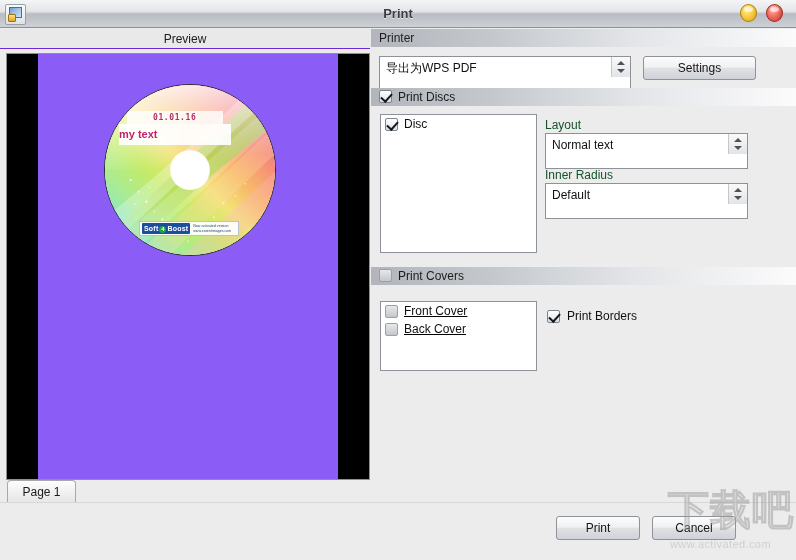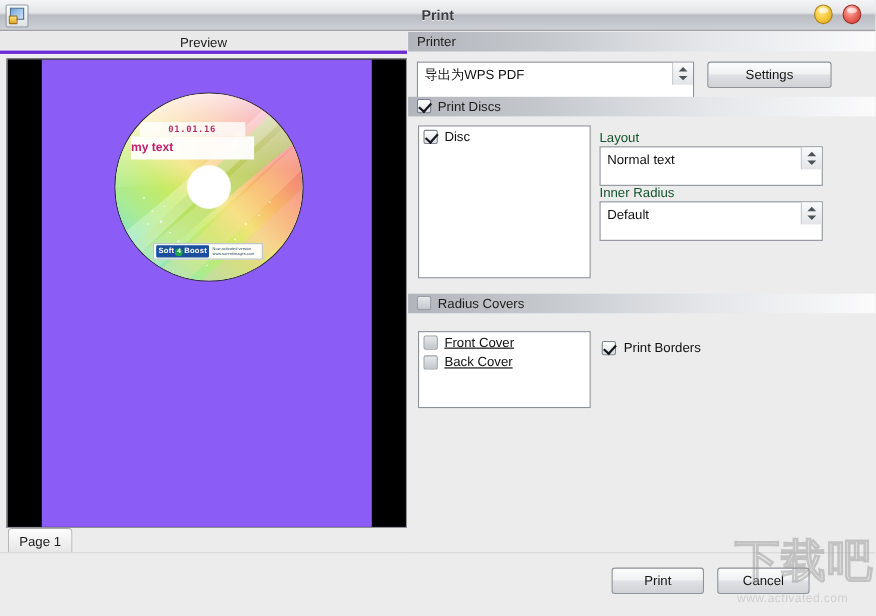--- a/index.html
+++ b/index.html
@@ -82,21 +82,21 @@
     width: 9px; height: 5px;
     border-radius: 50%;
     background: rgba(255,255,255,0.6);
   }
 
   
   .preview-header {
     position: absolute; left: 0; top: 29px;
     width: 370px; height: 20px;
     background: #e9e9e9;
-    border-bottom: 3px solid #6d28d9;
+    border-bottom: 1px solid #6d28d9;
     box-sizing: border-box;
   }
   .preview-header-label {
     position: absolute; left: 0; top: 0;
     width: 370px; line-height: 20px;
     text-align: center; font-size: 12px; color: #202020;
   }
   .preview-area {
     position: absolute; left: 6px; top: 53px;
     width: 364px; height: 427px;
@@ -207,21 +207,21 @@
     position: absolute; left: 6px; top: 480px;
     width: 364px; height: 25px;
   }
   .tabstrip-base {
     position: absolute; left: 0; top: 24px;
     width: 364px; height: 1px;
     background: #b6b6b6;
   }
   .page-tab {
     position: absolute; left: 1px; top: 0px;
-    width: 59px; height: 24px;
+    width: 69px; height: 24px;
     background: linear-gradient(to bottom,#fdfdfd,#e4e4e4);
     border: 1px solid #a9a9a9;
     border-bottom: none;
     border-radius: 4px 4px 0 0;
     box-sizing: border-box;
     text-align: center;
     line-height: 23px;
     font-size: 12px;
     color: #1a1a1a;
   }
@@ -545,21 +545,21 @@
         <div class="val">Default</div>
         <div class="spin">
           <div class="ar up"></div>
             <div class="ar dn"></div>
         </div>
       </div>
     </div>
 
     <div class="section-header">
       <span class="chk dis sh-chk"></span>
-      <div class="sh-label withbox">Radius Covers</div>
+      <div class="sh-label withbox">Print Covers</div>
     </div>
     <div class="panel-body" style="height:110px;">
       <div class="listbox" style="left:9px; top:16px; width:157px; height:70px;text-decoration:underline;">
         <div class="listrow">
           <span class="chk dis"></span>
           <span>Front Cover</span>
         </div>
         <div class="listrow">
           <span class="chk dis"></span>
           <span>Back Cover</span>

